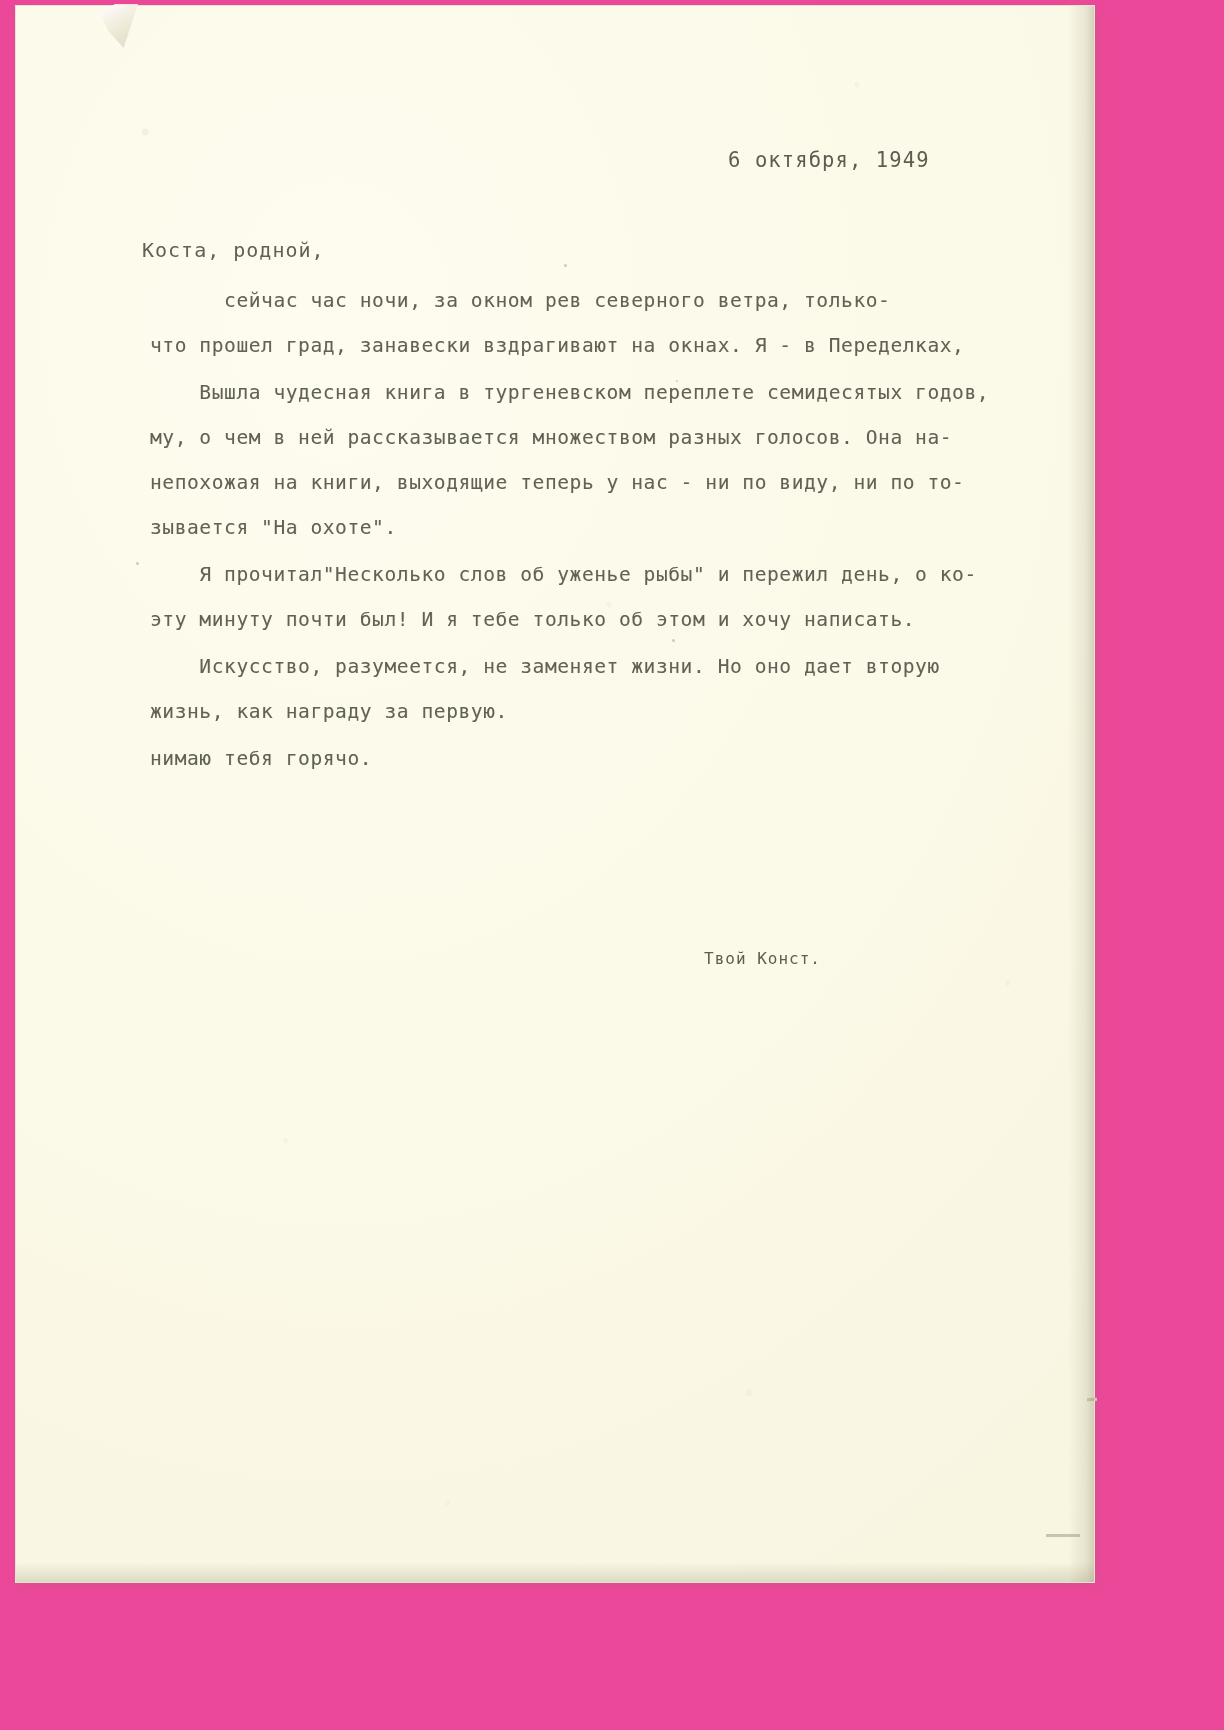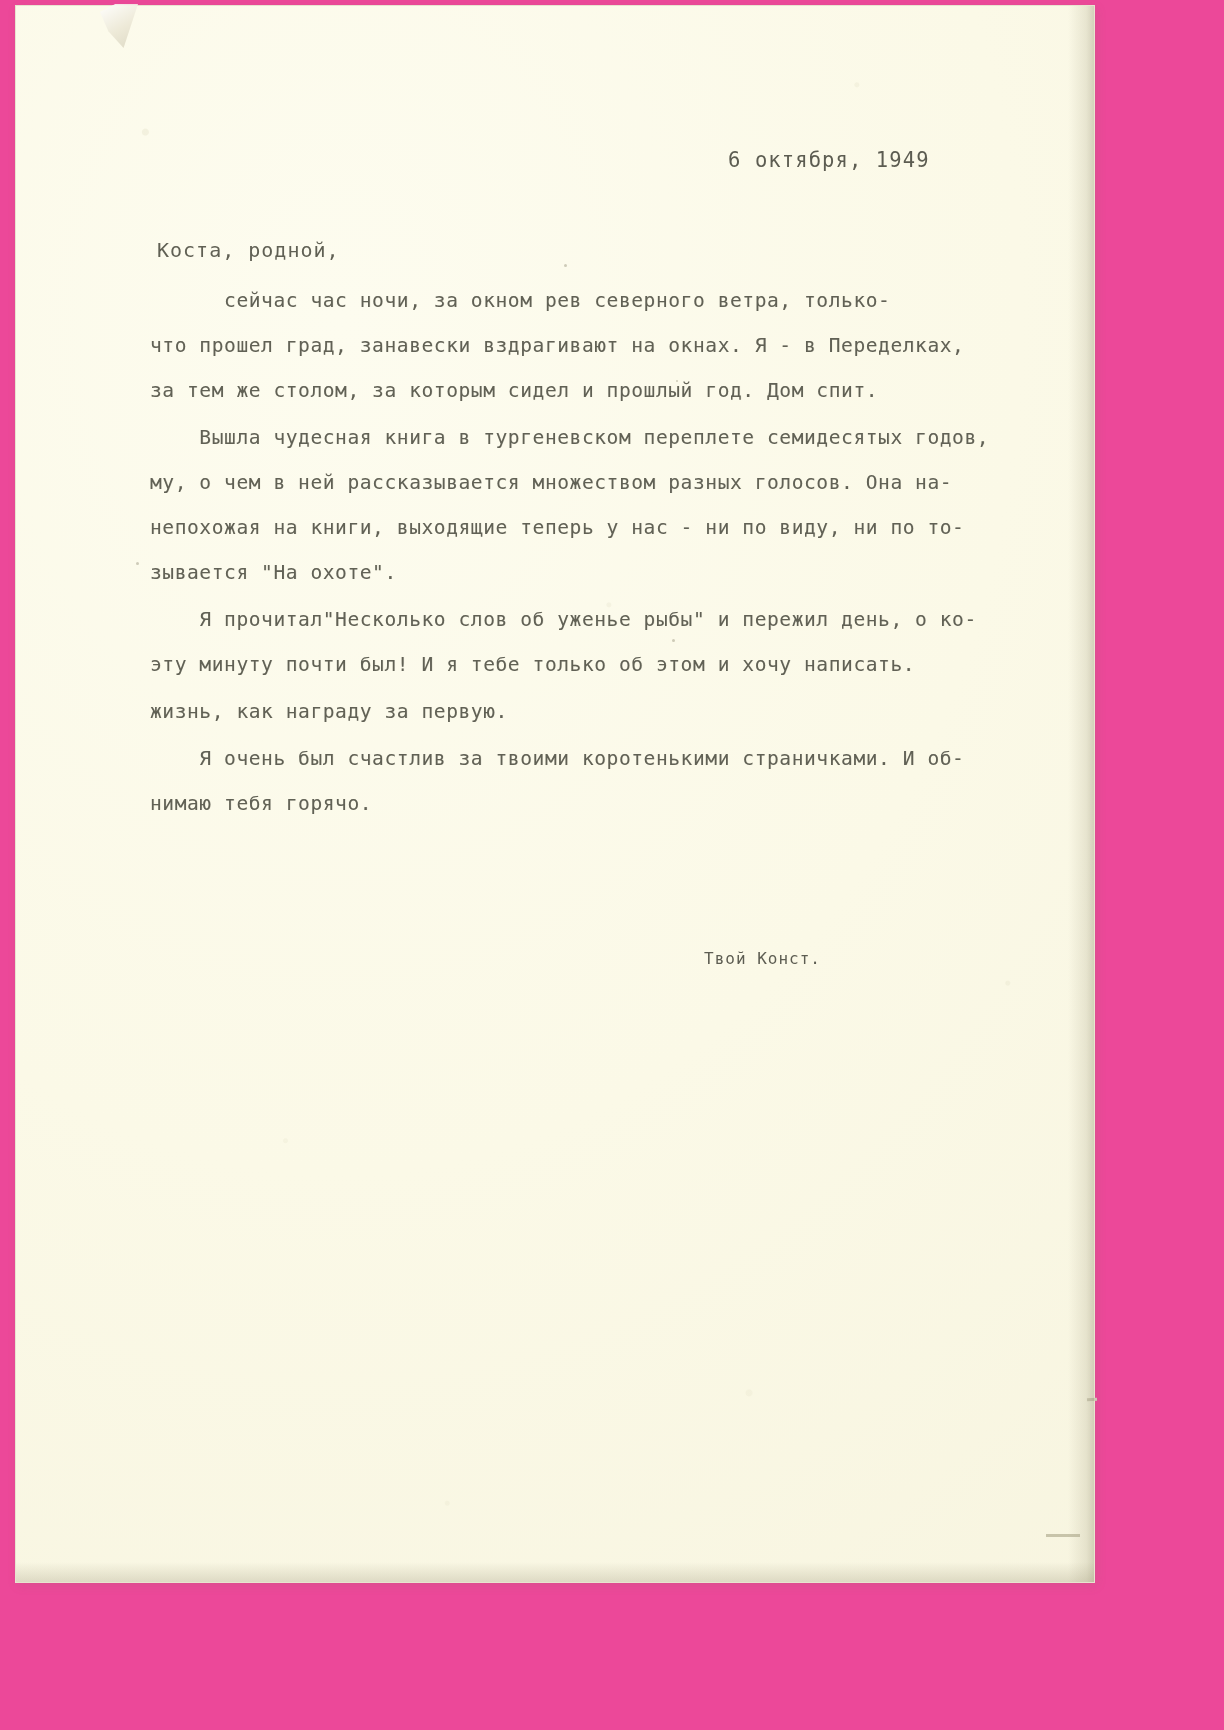--- a/index.html
+++ b/index.html
@@ -128,21 +128,20 @@
   }
 
   .salutation {
     position: absolute;
     left: 126px;
     top: 222px;
     white-space: nowrap;
     font-size: 20px;
     letter-spacing: 1.0px;
     color: #606054;
-    margin-left: 15px;
   }
 
   .body-block {
     position: absolute;
     left: 126px;
     top: 272px;
     width: 920px;
   }
 
   .para {
@@ -195,41 +194,40 @@
 
       <div class="date-line">6 октября, 1949</div>
 
       <div class="salutation">Коста, родной,</div>
 
       <div class="body-block">
 
         <p class="para">
           <span class="l first">      сейчас час ночи, за окном рев северного ветра, только-</span>
           <span class="l">что прошел град, занавески вздрагивают на окнах. Я - в Переделках,</span>
-          <span class="l">за тем же столом, за которым сидел и прошлый год. Дом спит.</span>
         </p>
 
         <p class="para">
           <span class="l first">    Вышла чудесная книга в тургеневском переплете семидесятых годов,</span>
           <span class="l">му, о чем в ней рассказывается множеством разных голосов. Она на-</span>
           <span class="l">непохожая на книги, выходящие теперь у нас - ни по виду, ни по то-</span>
           <span class="l">зывается "На охоте".</span>
         </p>
 
         <p class="para">
           <span class="l first">    Я прочитал"Несколько слов об уженье рыбы" и пережил день, о ко-</span>
           <span class="l">эту минуту почти был! И я тебе только об этом и хочу написать.</span>
         </p>
 
         <p class="para">
+          <span class="l first">    Искусство, разумеется, не заменяет жизни. Но оно дает вторую</span>
           <span class="l">жизнь, как награду за первую.</span>
         </p>
 
         <p class="para">
-          <span class="l first">    Я очень был счастлив за твоими коротенькими страничками. И об-</span>
           <span class="l">нимаю тебя горячо.</span>
         </p>
 
       </div>
 
       <div class="signature">Твой Конст.</div>
     </div>
 
     <div class="edge-shadow"></div>
     <div class="bottom-shadow"></div>

